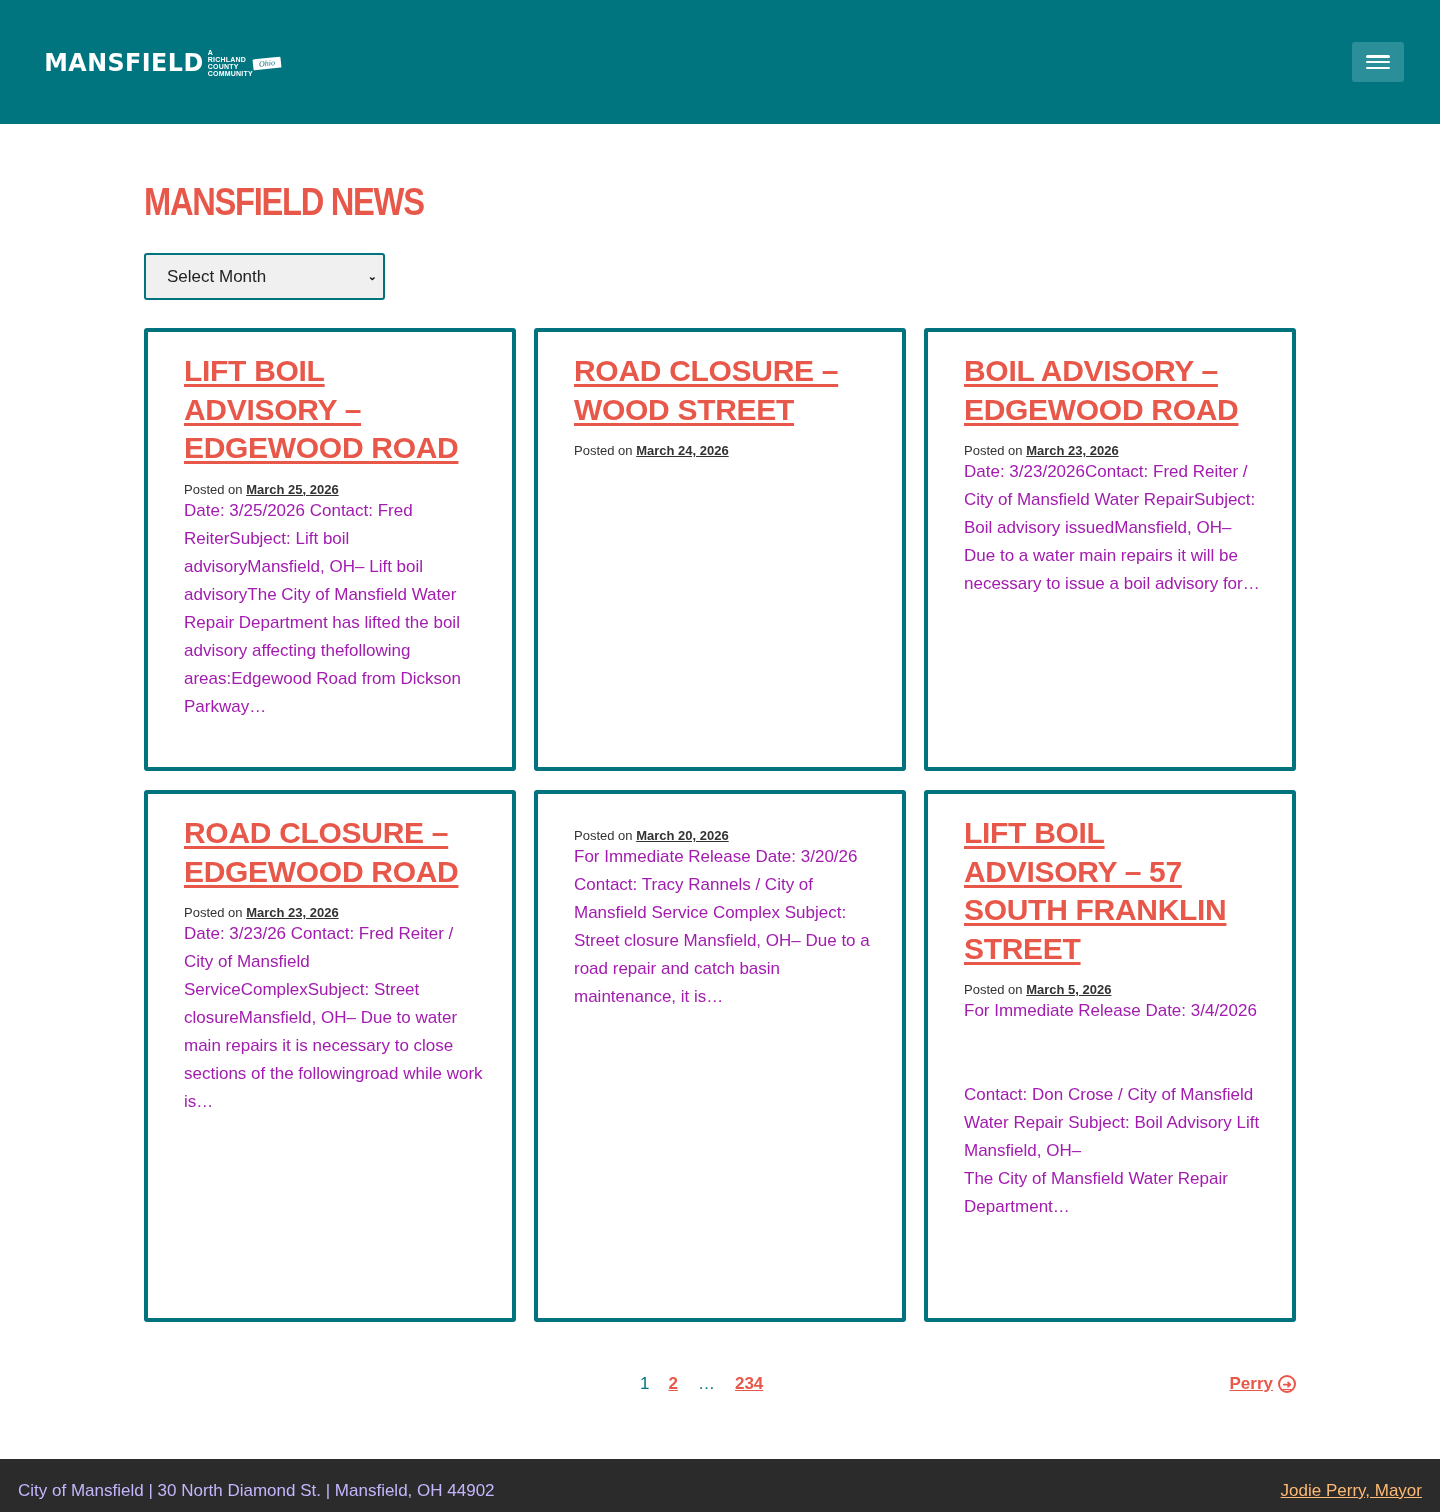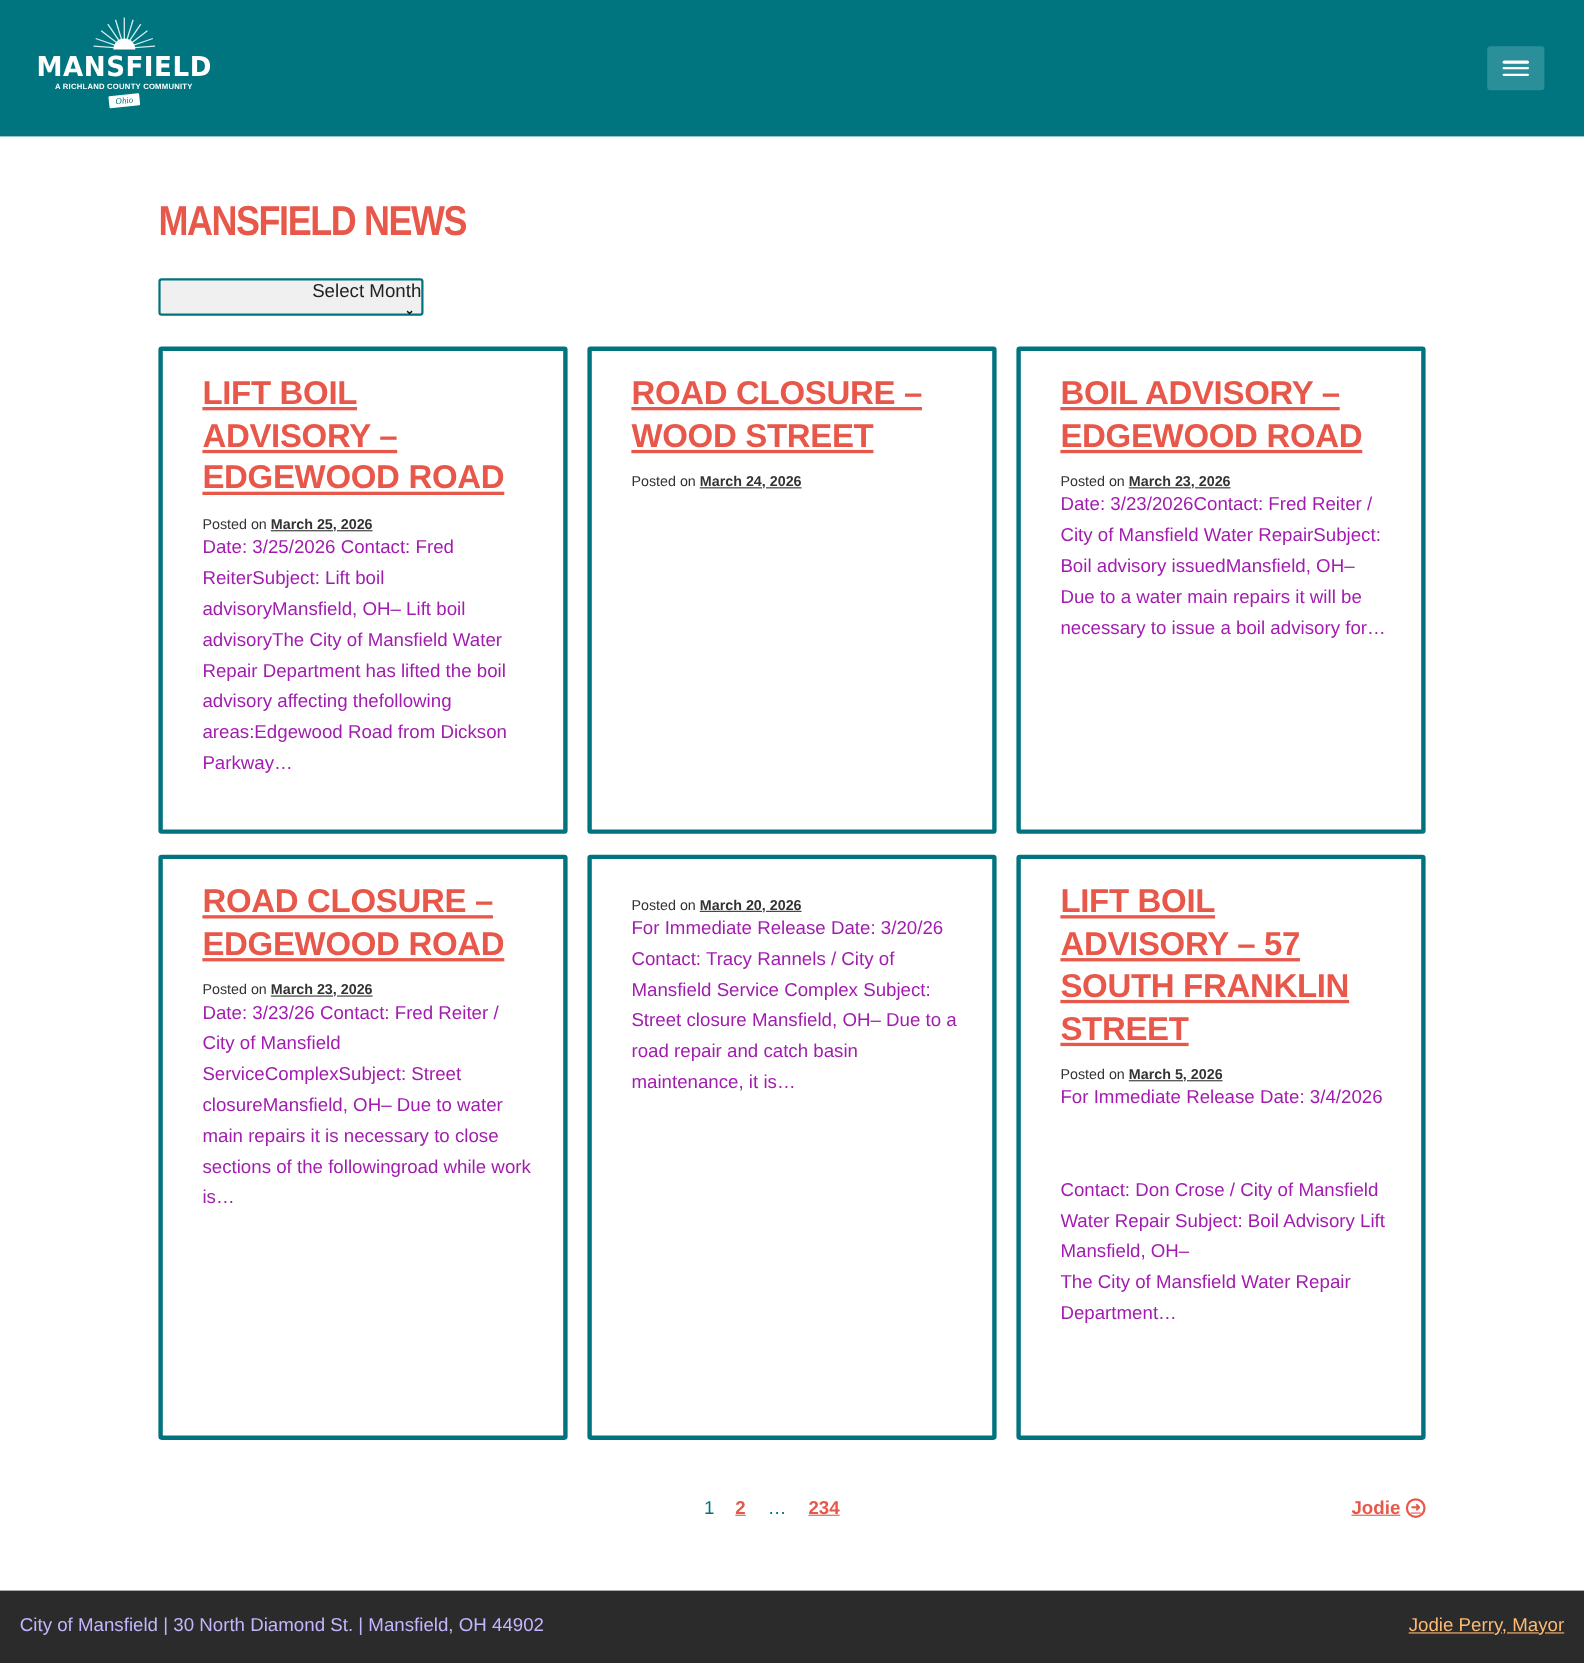--- a/index.html
+++ b/index.html
@@ -4,21 +4,21 @@
 <style>
   * { box-sizing: border-box; margin: 0; padding: 0; }
   html, body { width: 1440px; background: #ffffff; }
   body { font-family: "Liberation Sans", sans-serif; color: #00737e; }
 
   .site-header {
     height: 124px; background: #007580; position: relative;
   }
   .logo {
     position: absolute; left: 40px; top: 14px; width: 145px; height: 96px;
-    display: flex; flex-direction: column; align-items: center; color: #fff;
+    display: flex; align-items: center; color: #fff;
   }
   .logo svg { display: block; }
   .logo-word {
     font-family: "DejaVu Sans", sans-serif; font-weight: bold; font-size: 25px;
     letter-spacing: 0.5px; line-height: 26px; margin-top: 2px; color: #fff;
     transform: scaleX(0.95);
   }
   .logo-tag {
     font-family: "Liberation Sans", sans-serif; font-weight: bold; font-size: 7px;
     letter-spacing: 0.2px; margin-top: 2px; color: #fff;
@@ -36,24 +36,24 @@
   .menu-button .bars { width: 24px; height: 14px; display: flex; flex-direction: column; justify-content: space-between; }
   .menu-button .bars span { display: block; height: 2.5px; background: #fff; border-radius: 2px; }
 
   .main { width: 1152px; margin: 0 auto; padding-top: 58px; }
   .page-title {
     font-family: "Liberation Sans", sans-serif; font-weight: bold; font-size: 38px;
     color: #e8584a; letter-spacing: -1.5px; transform: scaleX(0.86); transform-origin: left;
     line-height: 40px; height: 40px; text-transform: uppercase;
   }
   .month-select {
-    margin-top: 31px; width: 241px; height: 34px; border: 2px solid #00737e;
+    margin-top: 31px; width: 241px; height: 47px; border: 2px solid #00737e;
     border-radius: 3px; background: #f0f0f0; font-family: "Liberation Sans", sans-serif;
-    font-size: 17px; color: #222; padding: 0 0 0 21px; display: flex; align-items: flex-end;
-    justify-content: space-between; cursor: pointer; flex-direction: column;
+    font-size: 17px; color: #222; padding: 0 0 0 21px; display: flex; align-items: center;
+    justify-content: space-between; cursor: pointer;
   }
   .month-select .chev { margin-right: 6px; font-size: 11px; color: #111; font-weight: bold; }
 
   .grid {
     margin-top: 28px; display: grid; grid-template-columns: 372px 372px 372px;
     column-gap: 18px; row-gap: 19px;
   }
   .card {
     border: 4px solid #00737e; border-radius: 3px; padding: 20px 28px 30px 36px;
     background: #fff;
@@ -201,21 +201,21 @@
   </div>
 
   <nav class="pagination">
     <div class="pages">
       <span class="page-current">1</span>
       <a class="page-link">2</a>
       <span class="page-dots">…</span>
       <a class="page-link">234</a>
     </div>
     <a class="next-link">
-      <span>Jodie</span>
+      <span>Perry</span>
       <span class="circ">➜</span>
     </a>
   </nav>
 </main>
 
 <footer class="site-footer">
   <span class="footer-address">City of Mansfield | 30 North Diamond St. | Mansfield, OH 44902</span>
   <a class="footer-mayor">Jodie Perry, Mayor</a>
 </footer>
 

